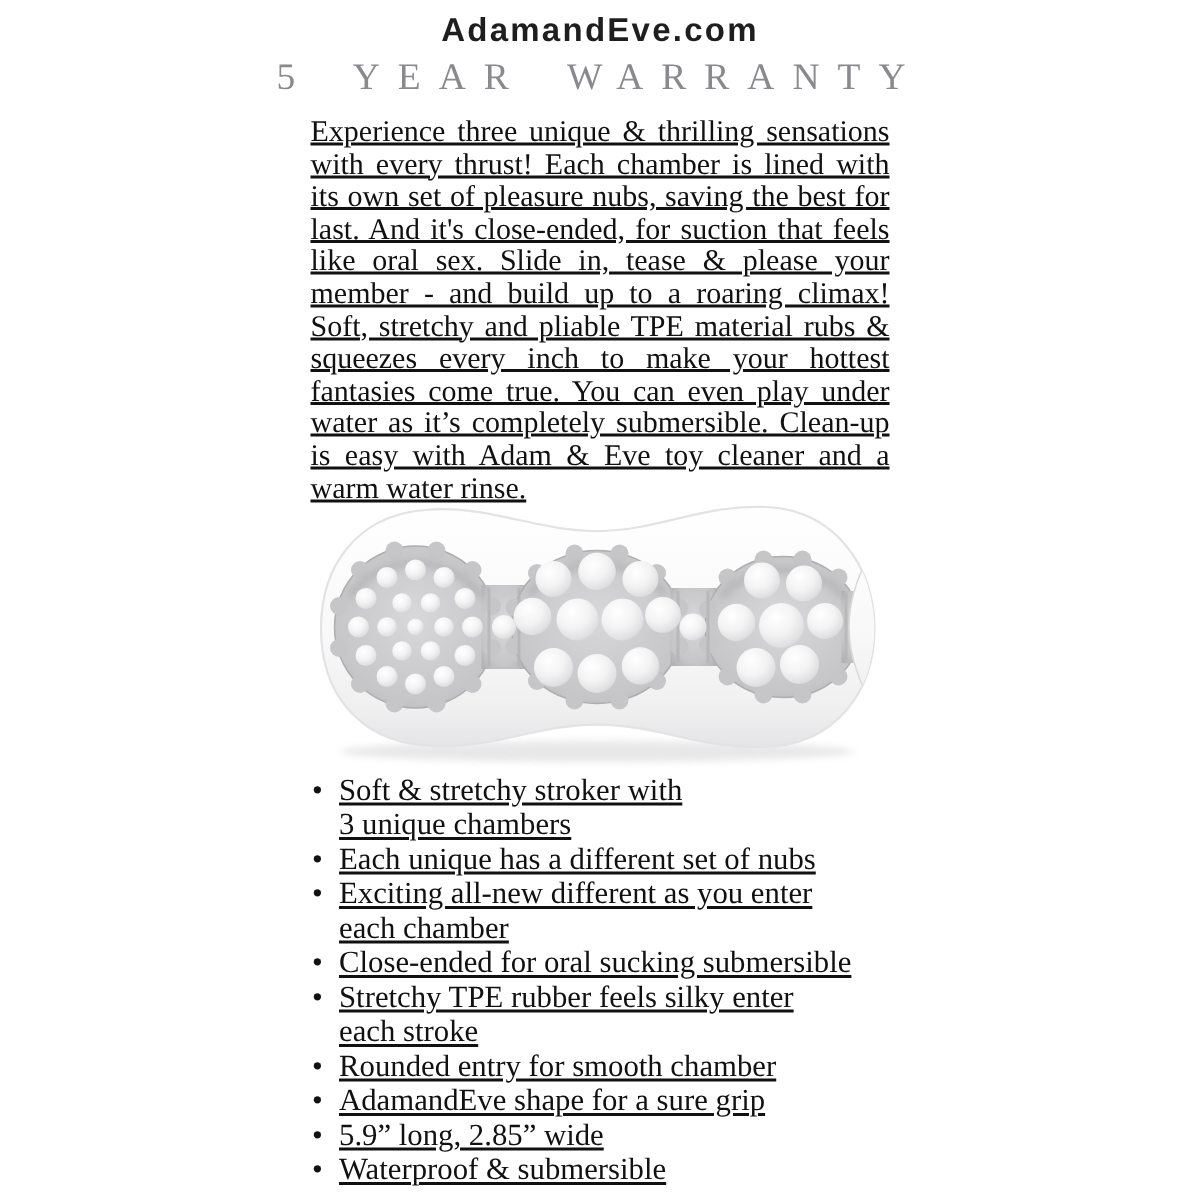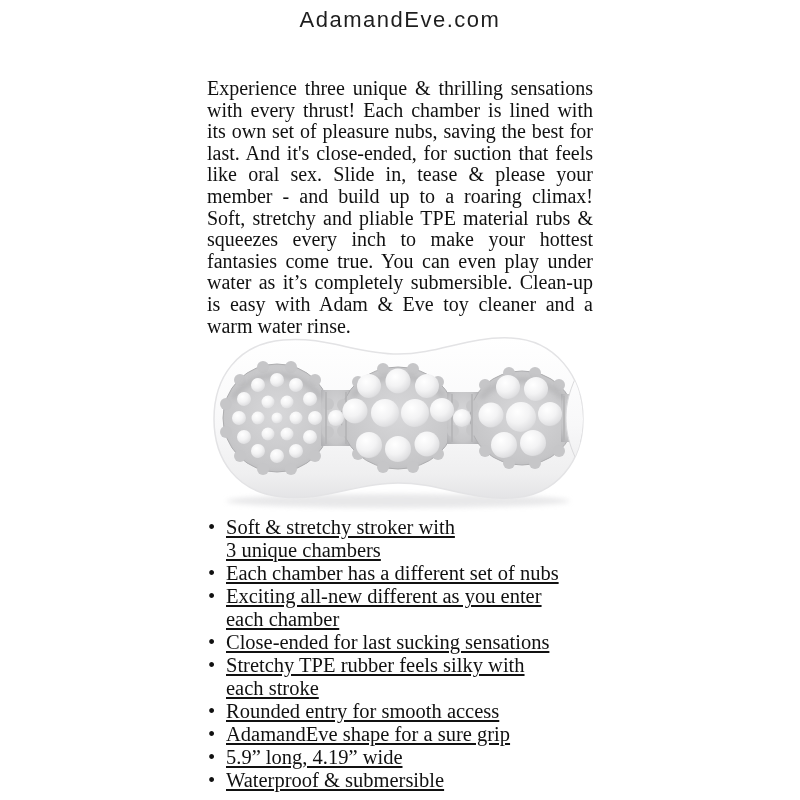--- a/index.html
+++ b/index.html
@@ -2,52 +2,53 @@
 <html><head>
 <meta charset="utf-8">
 <style>
   html,body{margin:0;padding:0;background:#ffffff;}
   .page{
     position:relative;width:800px;height:800px;background:#ffffff;
     overflow:hidden;color:#141414;
   }
   .site-title{
     position:absolute;top:7px;left:0;width:800px;text-align:center;
-    font-family:"Liberation Sans",sans-serif;font-size:22px;font-weight:400;
+    font-family:"Liberation Sans",sans-serif;font-size:22px;font-weight:700;
     letter-spacing:1.5px;color:#1e1e1e;
   }
   .warranty{
     position:absolute;top:38px;left:0;width:800px;text-align:center;
     font-family:"Liberation Serif",serif;font-size:25px;font-weight:400;
     letter-spacing:12px;word-spacing:9px;color:#8a8a8e;
   }
   .description{
     position:absolute;top:78px;left:207px;width:386px;margin:0;
     font-family:"Liberation Serif",serif;font-size:20px;line-height:21.6px;
-    text-align:justify;color:#111111;
+    text-align:justify;color:#111111;text-decoration:underline;
   }
   .figure{
     position:absolute;top:326px;left:205px;width:386px;height:186px;
   }
   .features{
     position:absolute;top:516px;left:208px;width:402px;margin:0;padding:0;
     list-style:none;font-family:"Liberation Serif",serif;font-size:20.5px;
     line-height:23px;color:#111111;
   }
   .features li{display:flex;align-items:flex-start;}
   .features .bullet{width:18px;flex:0 0 18px;}
   .features .ftext{flex:1;white-space:pre-line;text-decoration:underline;}
 </style>
 </head>
 <body>
 
 <div class="page">
 
   <div class="site-title">AdamandEve.com</div>
 
+  <div class="warranty">5 YEAR WARRANTY</div>
 
   <p class="description">Experience three unique &amp; thrilling sensations with every thrust! Each chamber is lined with its own set of pleasure nubs, saving the best for last. And it's close-ended, for suction that feels like oral sex. Slide in, tease &amp; please your member - and build up to a roaring climax! Soft, stretchy and pliable TPE material rubs &amp; squeezes every inch to make your hottest fantasies come true. You can even play under water as it’s completely submersible. Clean-up is easy with Adam &amp; Eve toy cleaner and a warm water rinse.</p>
 
   <div class="figure" aria-label="Cross-section of a white stroker sleeve showing three nub-lined inner chambers and a close-ended entry notch on the right">
     <svg width="386" height="186" viewBox="0 0 386 186">
       <defs>
         <linearGradient id="bodyG" x1="0" y1="0" x2="0" y2="1">
           <stop offset="0" stop-color="#ffffff"></stop>
           <stop offset="0.55" stop-color="#f8f8f9"></stop>
           <stop offset="0.85" stop-color="#efeff0"></stop>
@@ -191,47 +192,47 @@
   </div>
 
   <ul class="features">
     <li>
         <span class="bullet">•</span>
         <span class="ftext">Soft &amp; stretchy stroker with
 3 unique chambers</span>
       </li>
     <li>
         <span class="bullet">•</span>
-        <span class="ftext">Each chamber has a different set of nubs</span>
+        <span class="ftext">Each unique has a different set of nubs</span>
       </li>
     <li>
         <span class="bullet">•</span>
         <span class="ftext">Exciting all-new different as you enter
 each chamber</span>
       </li>
     <li>
         <span class="bullet">•</span>
-        <span class="ftext">Close-ended for last sucking sensations</span>
-      </li>
-    <li>
-        <span class="bullet">•</span>
-        <span class="ftext">Stretchy TPE rubber feels silky with
+        <span class="ftext">Close-ended for oral sucking submersible</span>
+      </li>
+    <li>
+        <span class="bullet">•</span>
+        <span class="ftext">Stretchy TPE rubber feels silky enter
 each stroke</span>
       </li>
     <li>
         <span class="bullet">•</span>
-        <span class="ftext">Rounded entry for smooth access</span>
+        <span class="ftext">Rounded entry for smooth chamber</span>
       </li>
     <li>
         <span class="bullet">•</span>
         <span class="ftext">AdamandEve shape for a sure grip</span>
       </li>
     <li>
         <span class="bullet">•</span>
-        <span class="ftext">5.9” long, 4.19” wide</span>
+        <span class="ftext">5.9” long, 2.85” wide</span>
       </li>
     <li>
         <span class="bullet">•</span>
         <span class="ftext">Waterproof &amp; submersible</span>
       </li>
   </ul>
 
 </div>
 
 </body></html>

